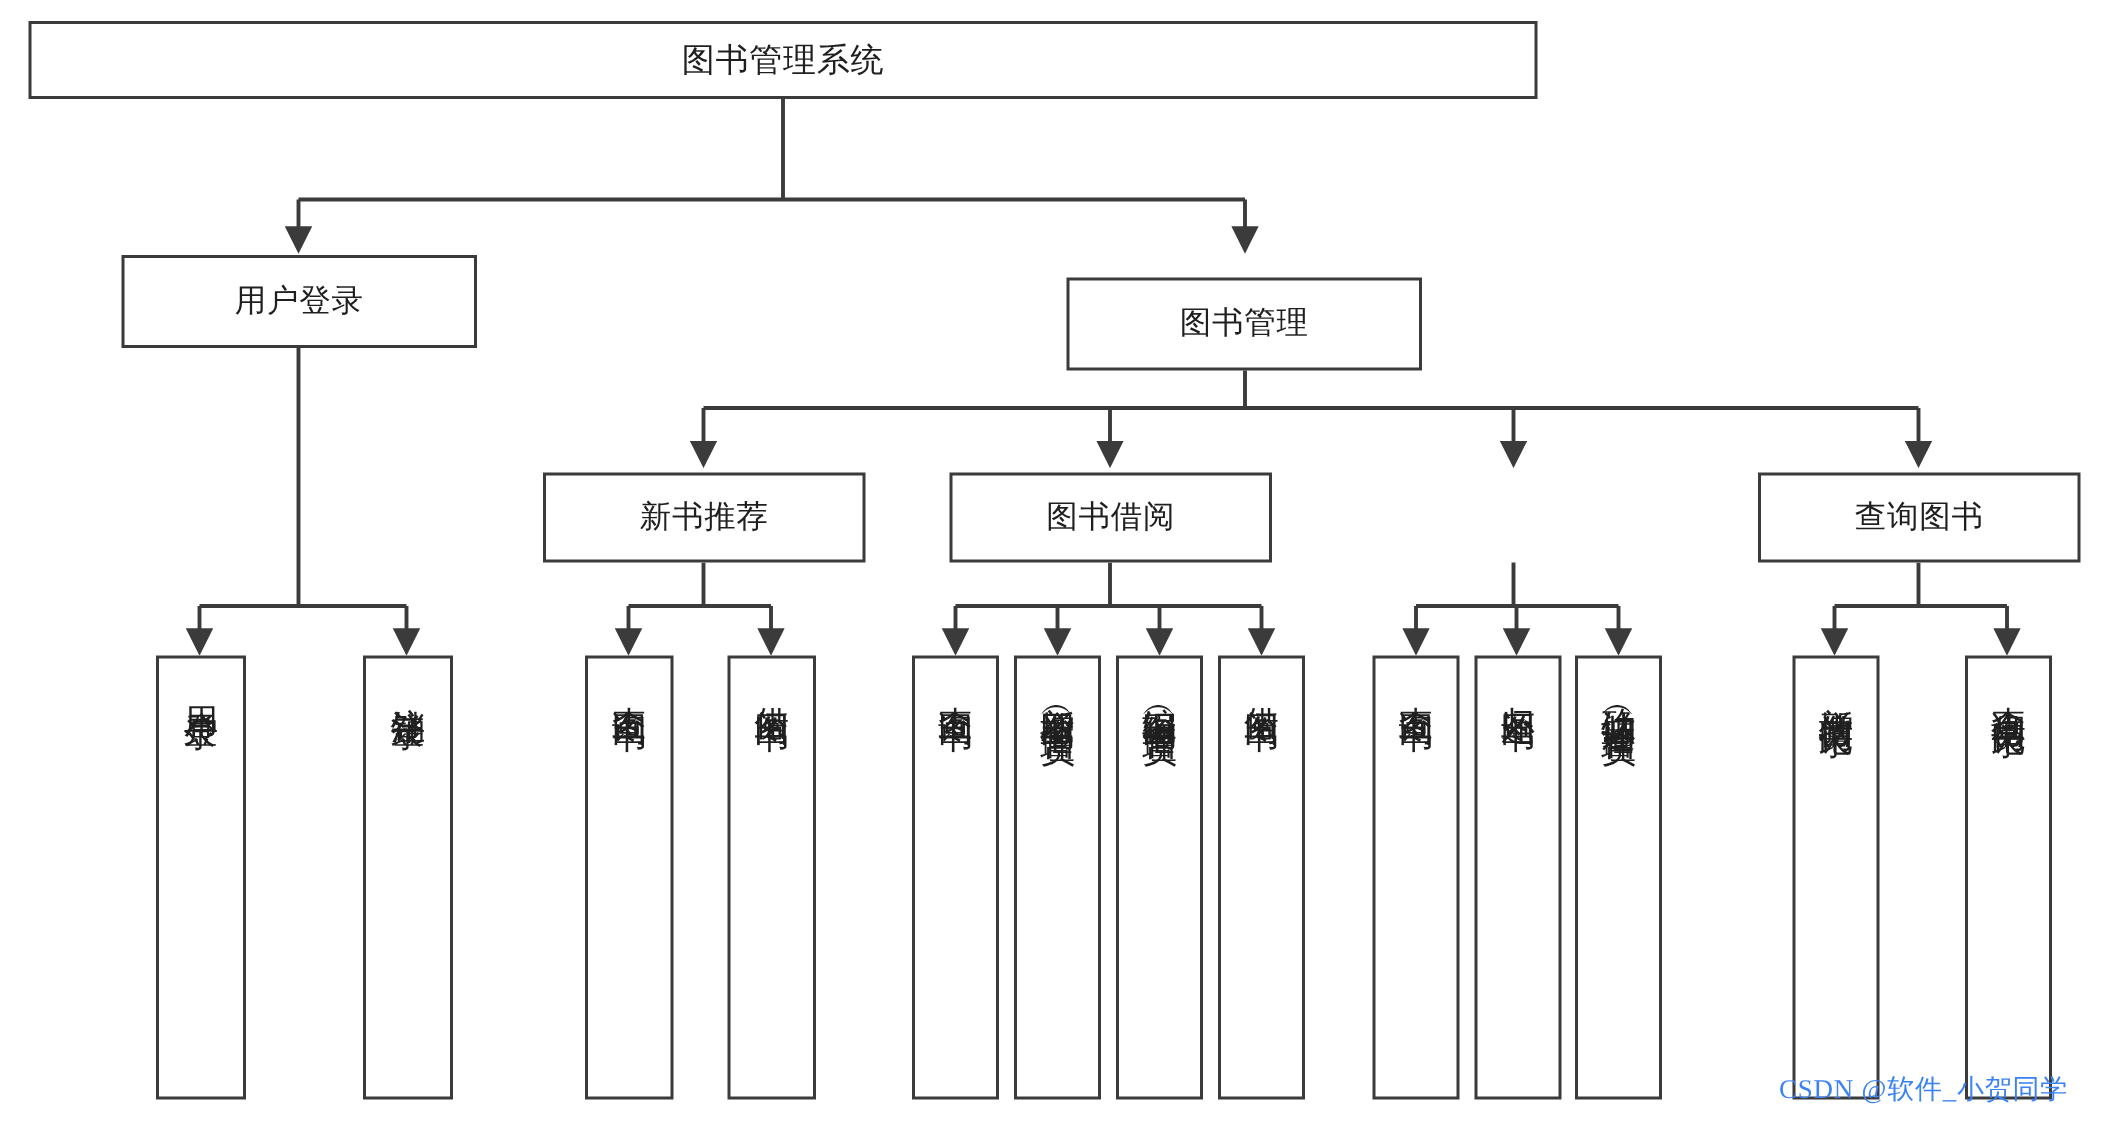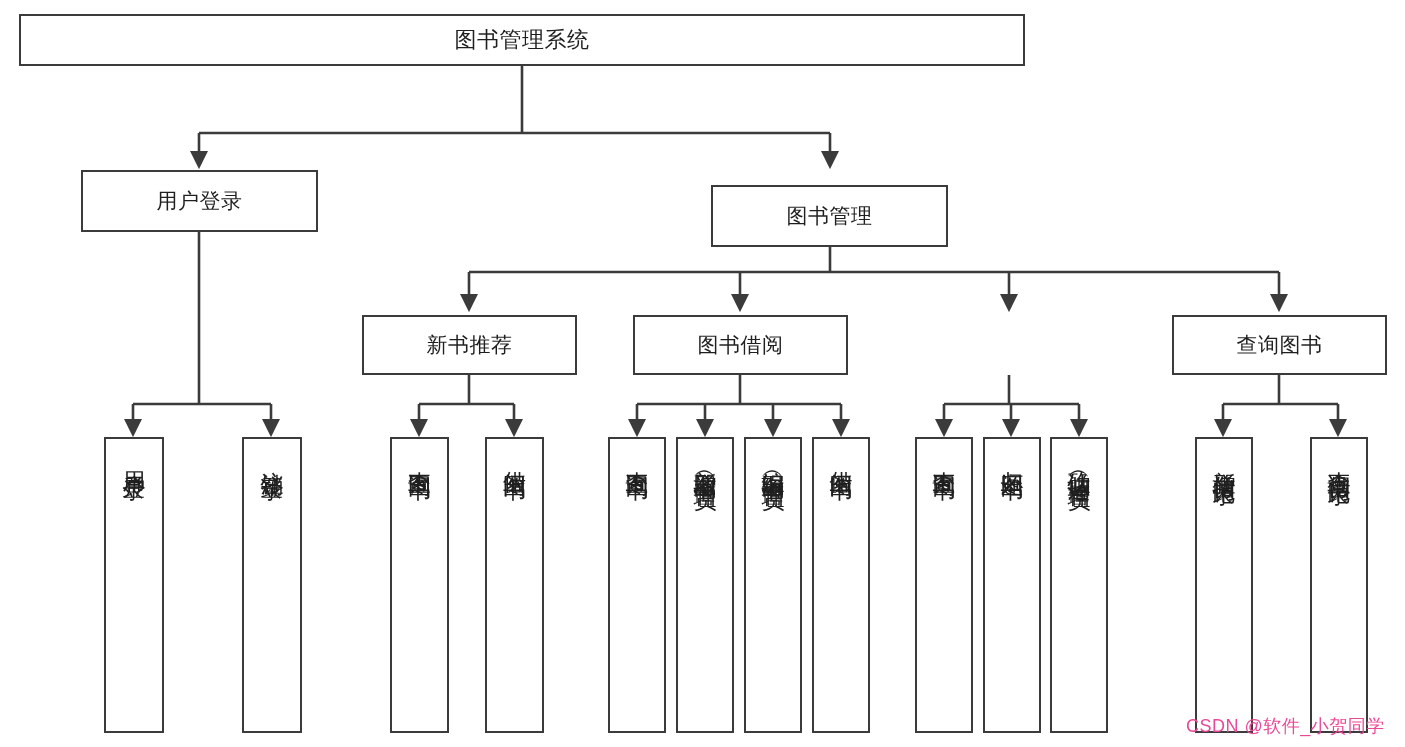--- a/index.html
+++ b/index.html
@@ -54,23 +54,24 @@
     letter-spacing: 2.5px;
     white-space: nowrap;
     line-height: 1;
   }
   .node.root .label { font-size: 22px; }
   .watermark {
     position: absolute;
     left: 1186px;
     top: 714px;
     font-size: 18px;
-    color: #ec4899;
+    color: #3b82f6;
     white-space: nowrap;
     letter-spacing: 0.5px;
+    font-family: Liberation Serif, serif;
   }
 </style>
 </head>
 <body>
 
 <div id="canvas">
 
   <svg class="connectors" viewBox="0 0 1405 747" xmlns="http://www.w3.org/2000/svg">
     <defs>
       <marker id="arrow" viewBox="0 0 12 12" refX="6" refY="6" markerWidth="7" markerHeight="7" orient="auto-start-reverse">

